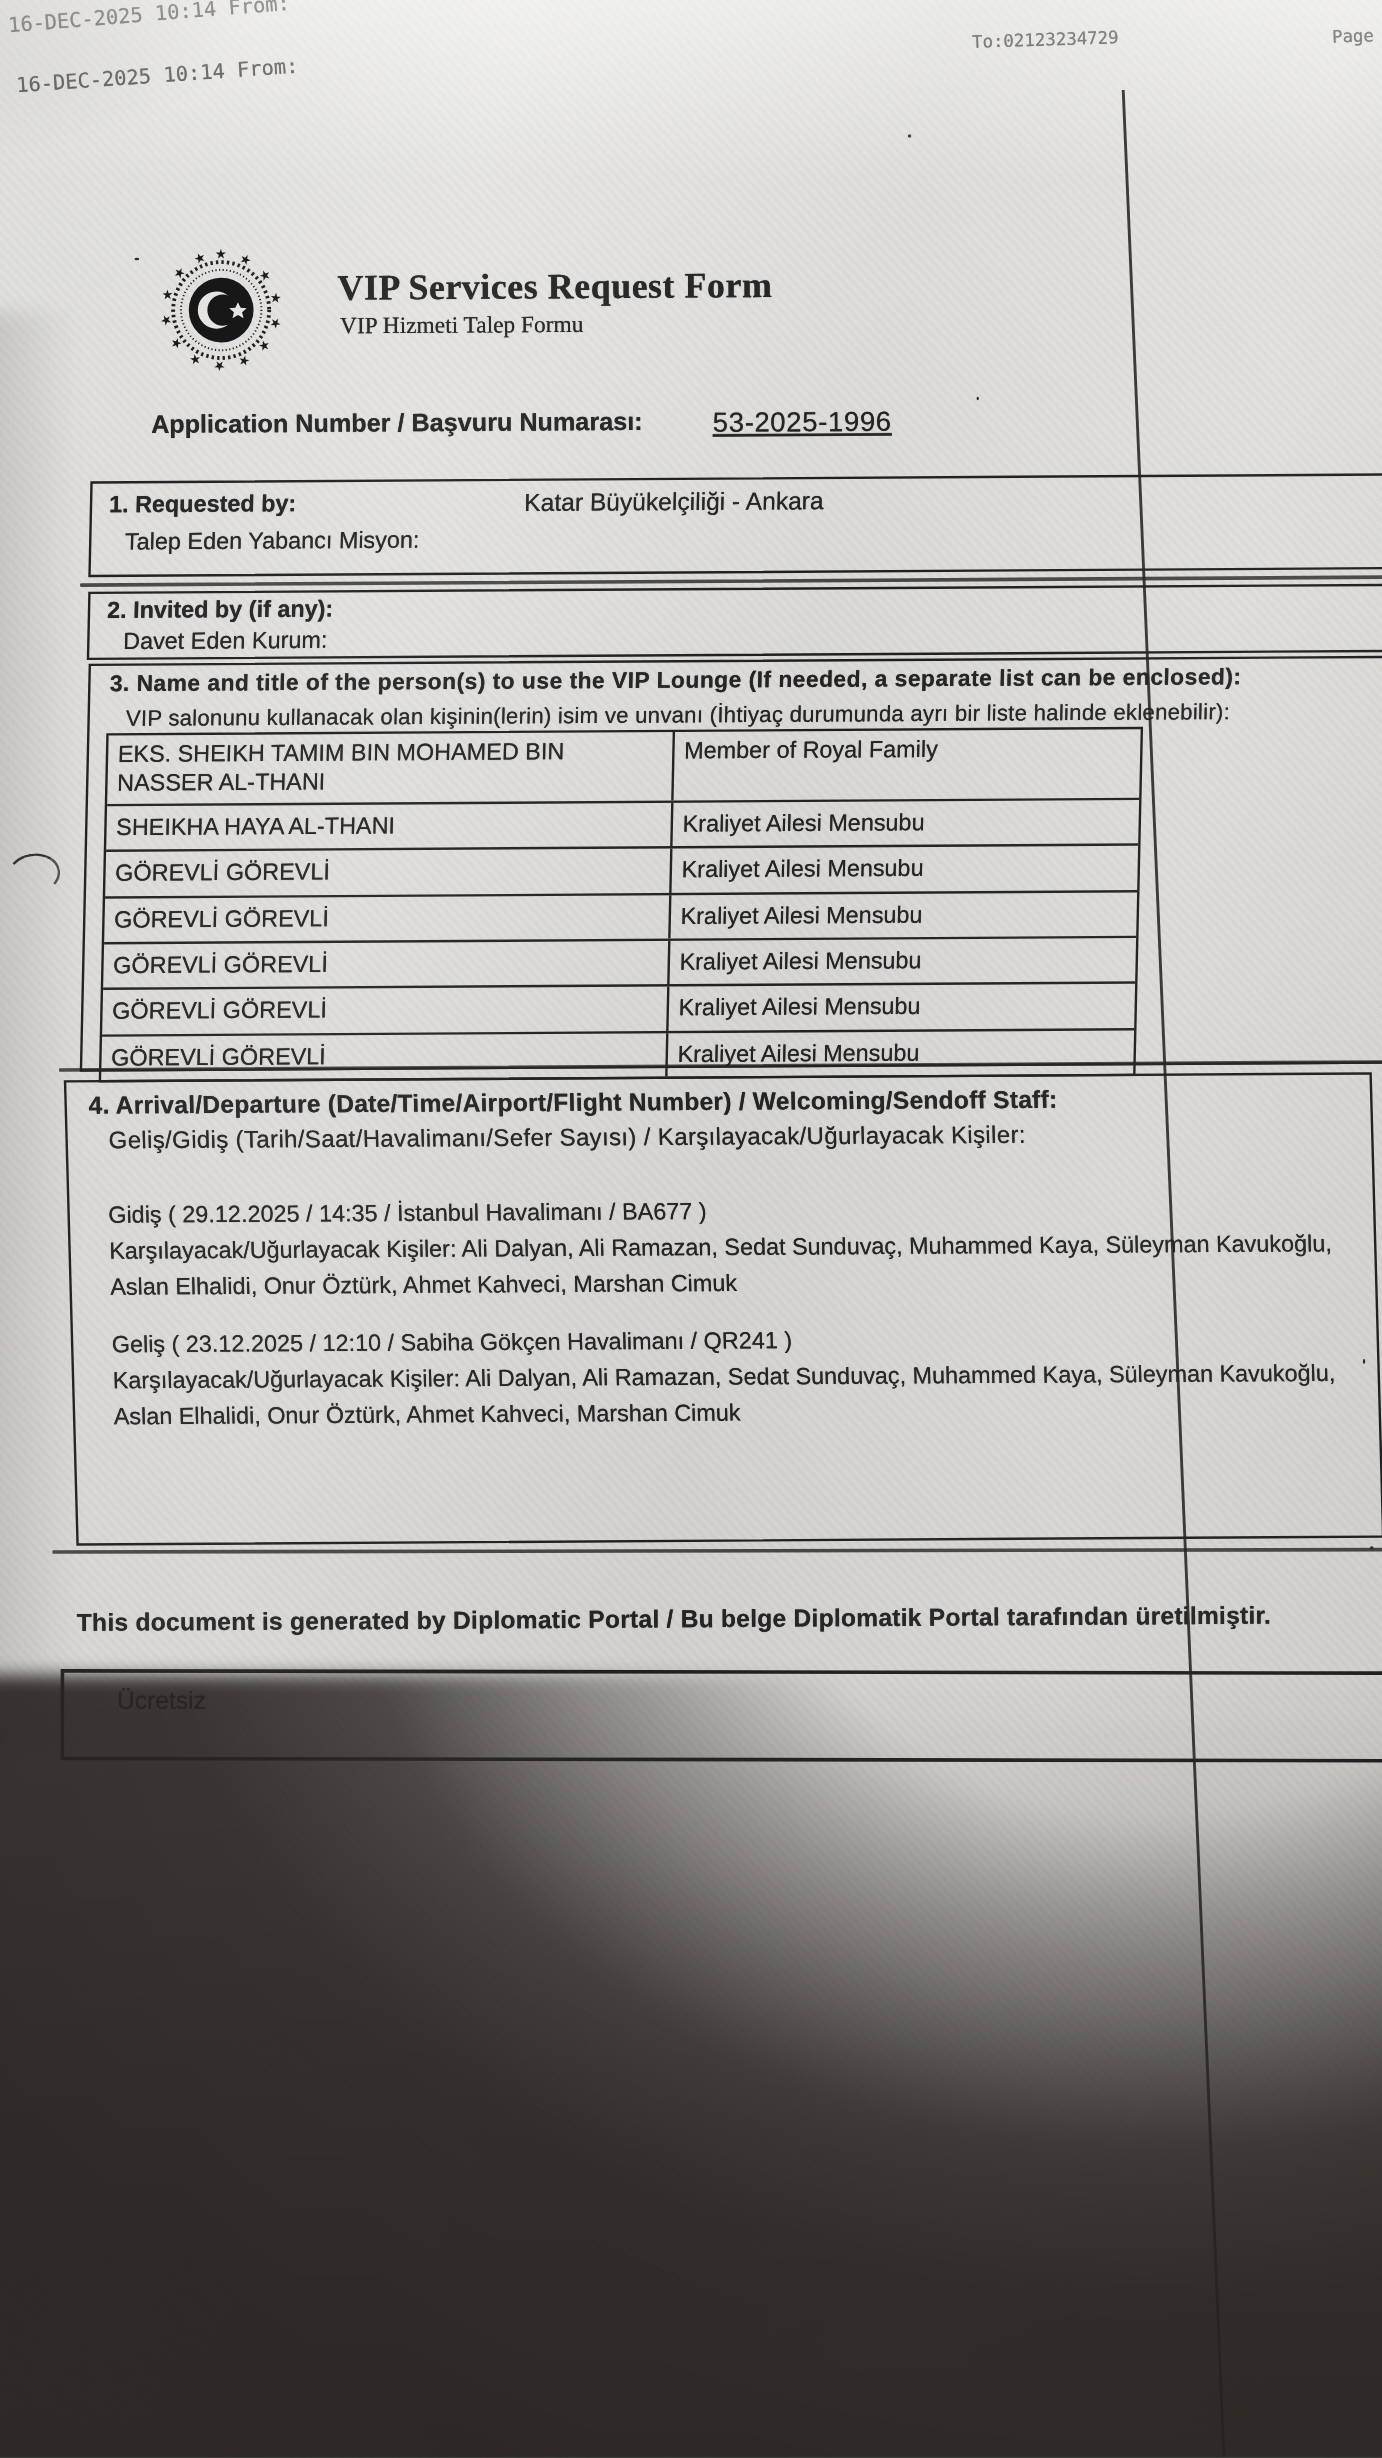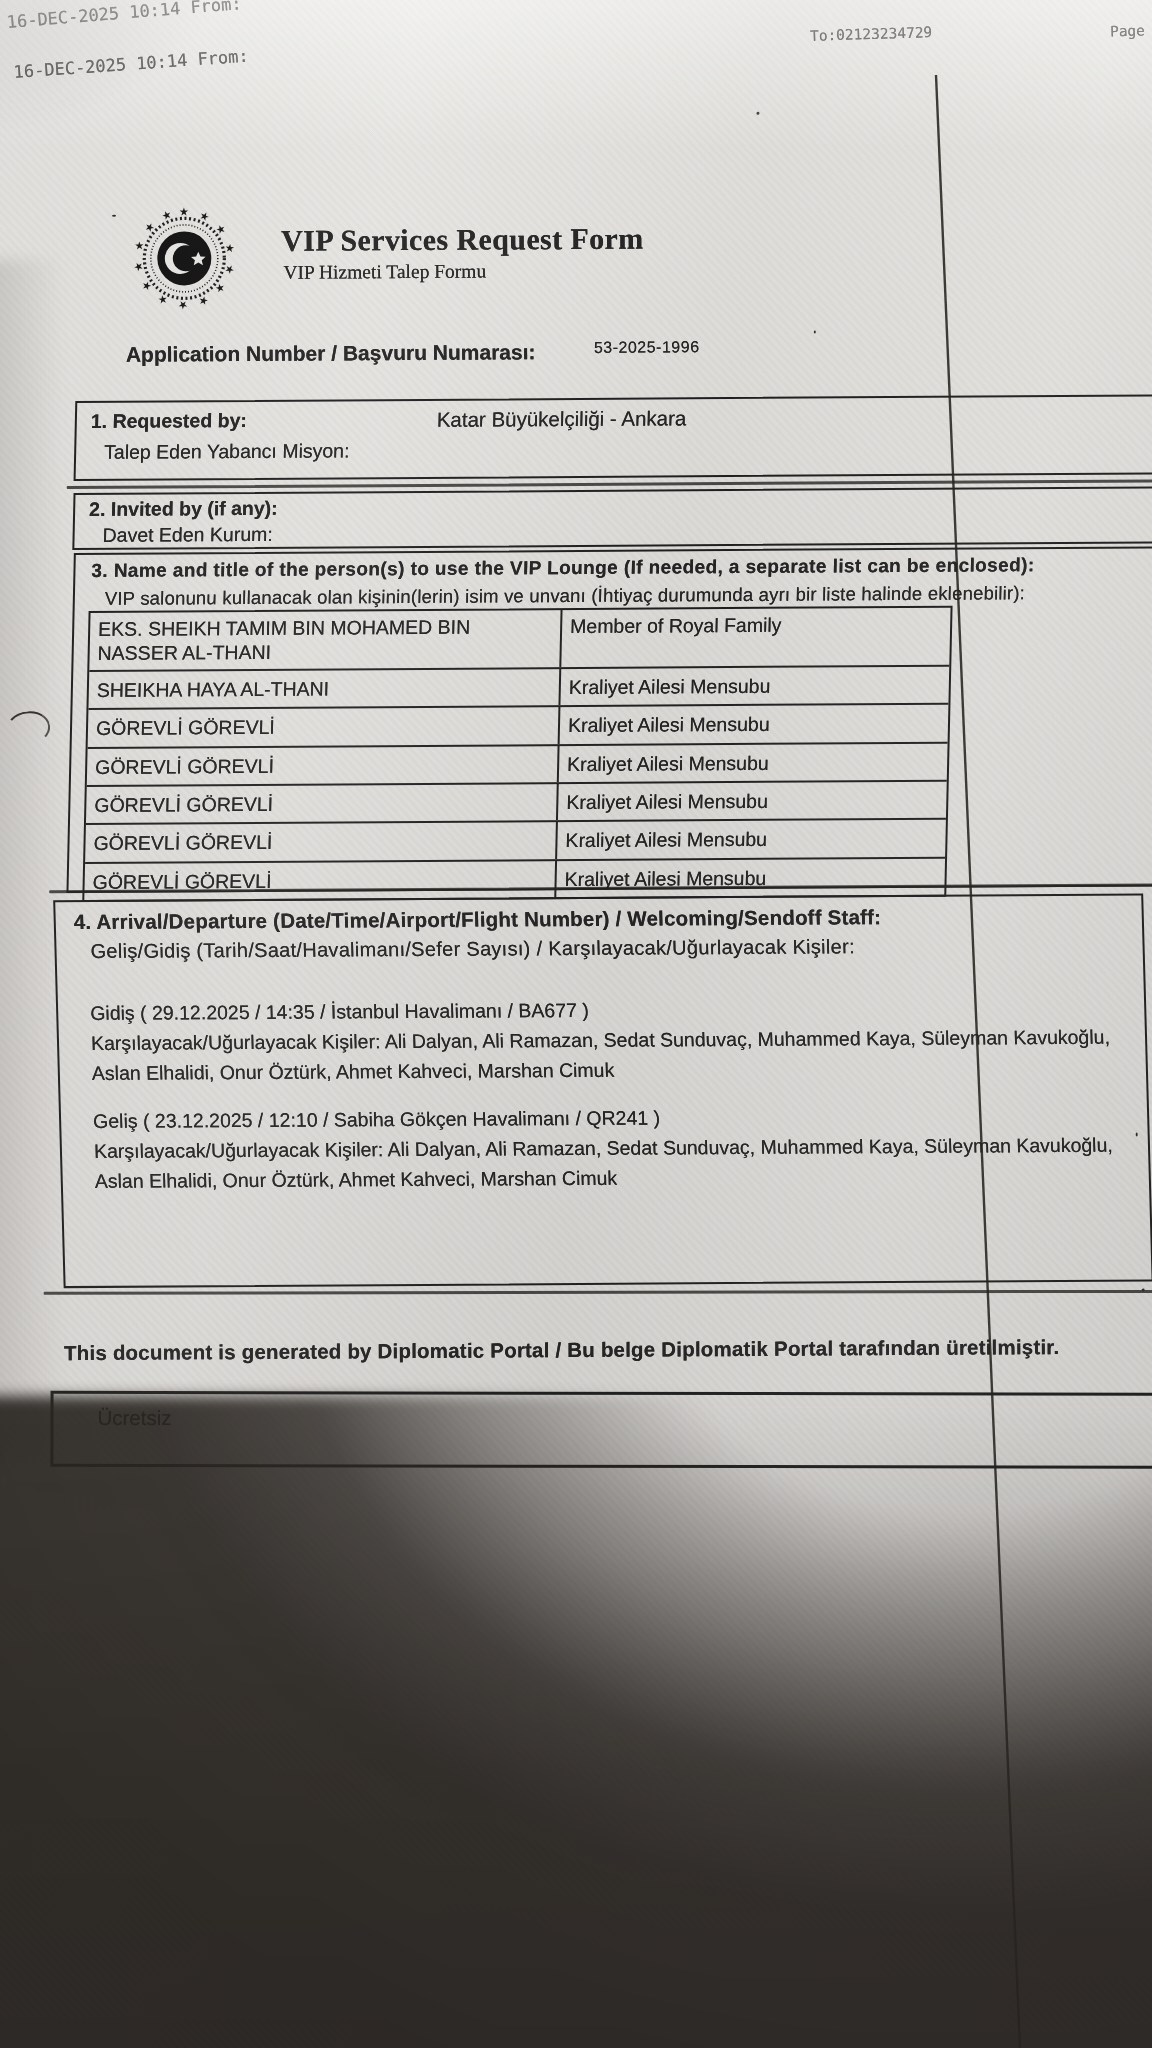--- a/index.html
+++ b/index.html
@@ -94,21 +94,21 @@
           <circle cx="57.5" cy="56" r="13" fill="#121212"></circle>
           <path fill="#e7e6e3" d="M70 49.5 L72.2 54.2 L77.3 54.6 L73.4 57.9 L74.6 62.9 L70 60.2 L65.4 62.9 L66.6 57.9 L62.7 54.6 L67.8 54.2 Z"></path>
         </g>
       </g>
     </svg>
 
     <div class="abs serif b ink" style="left:286px;top:222px;font-size:30px;letter-spacing:.4px;">VIP Services Request Form</div>
     <div class="abs serif ink" style="left:288px;top:260px;font-size:19.5px;">VIP Hizmeti Talep Formu</div>
 
     <div class="abs b ink" style="left:130px;top:340px;font-size:21px;">Application Number / Başvuru Numarası:</div>
-    <div class="abs ink" style="left:598px;top:339px;font-size:16px;letter-spacing:.5px;">53-2025-1996</div>
+    <div class="abs ink" style="left:598px;top:339px;font-size:23px;letter-spacing:.5px;text-decoration:underline;">53-2025-1996</div>
 
     <div class="abs box" id="s1">
       <div class="abs b ink" style="left:14px;top:7px;font-size:19.5px;">1. Requested by:</div>
       <div class="abs ink" style="left:28px;top:38px;font-size:19.5px;">Talep Eden Yabancı Misyon:</div>
       <div class="abs ink" style="left:360px;top:7px;font-size:20.5px;">Katar Büyükelçiliği - Ankara</div>
     </div>
     <div class="abs ghost-line" style="left:70px;top:483px;width:1090px;height:2.5px;"></div>
 
     <div class="abs box" id="s2">
       <div class="abs b ink" style="left:14px;top:3px;font-size:19.5px;">2. Invited by (if any):</div>

